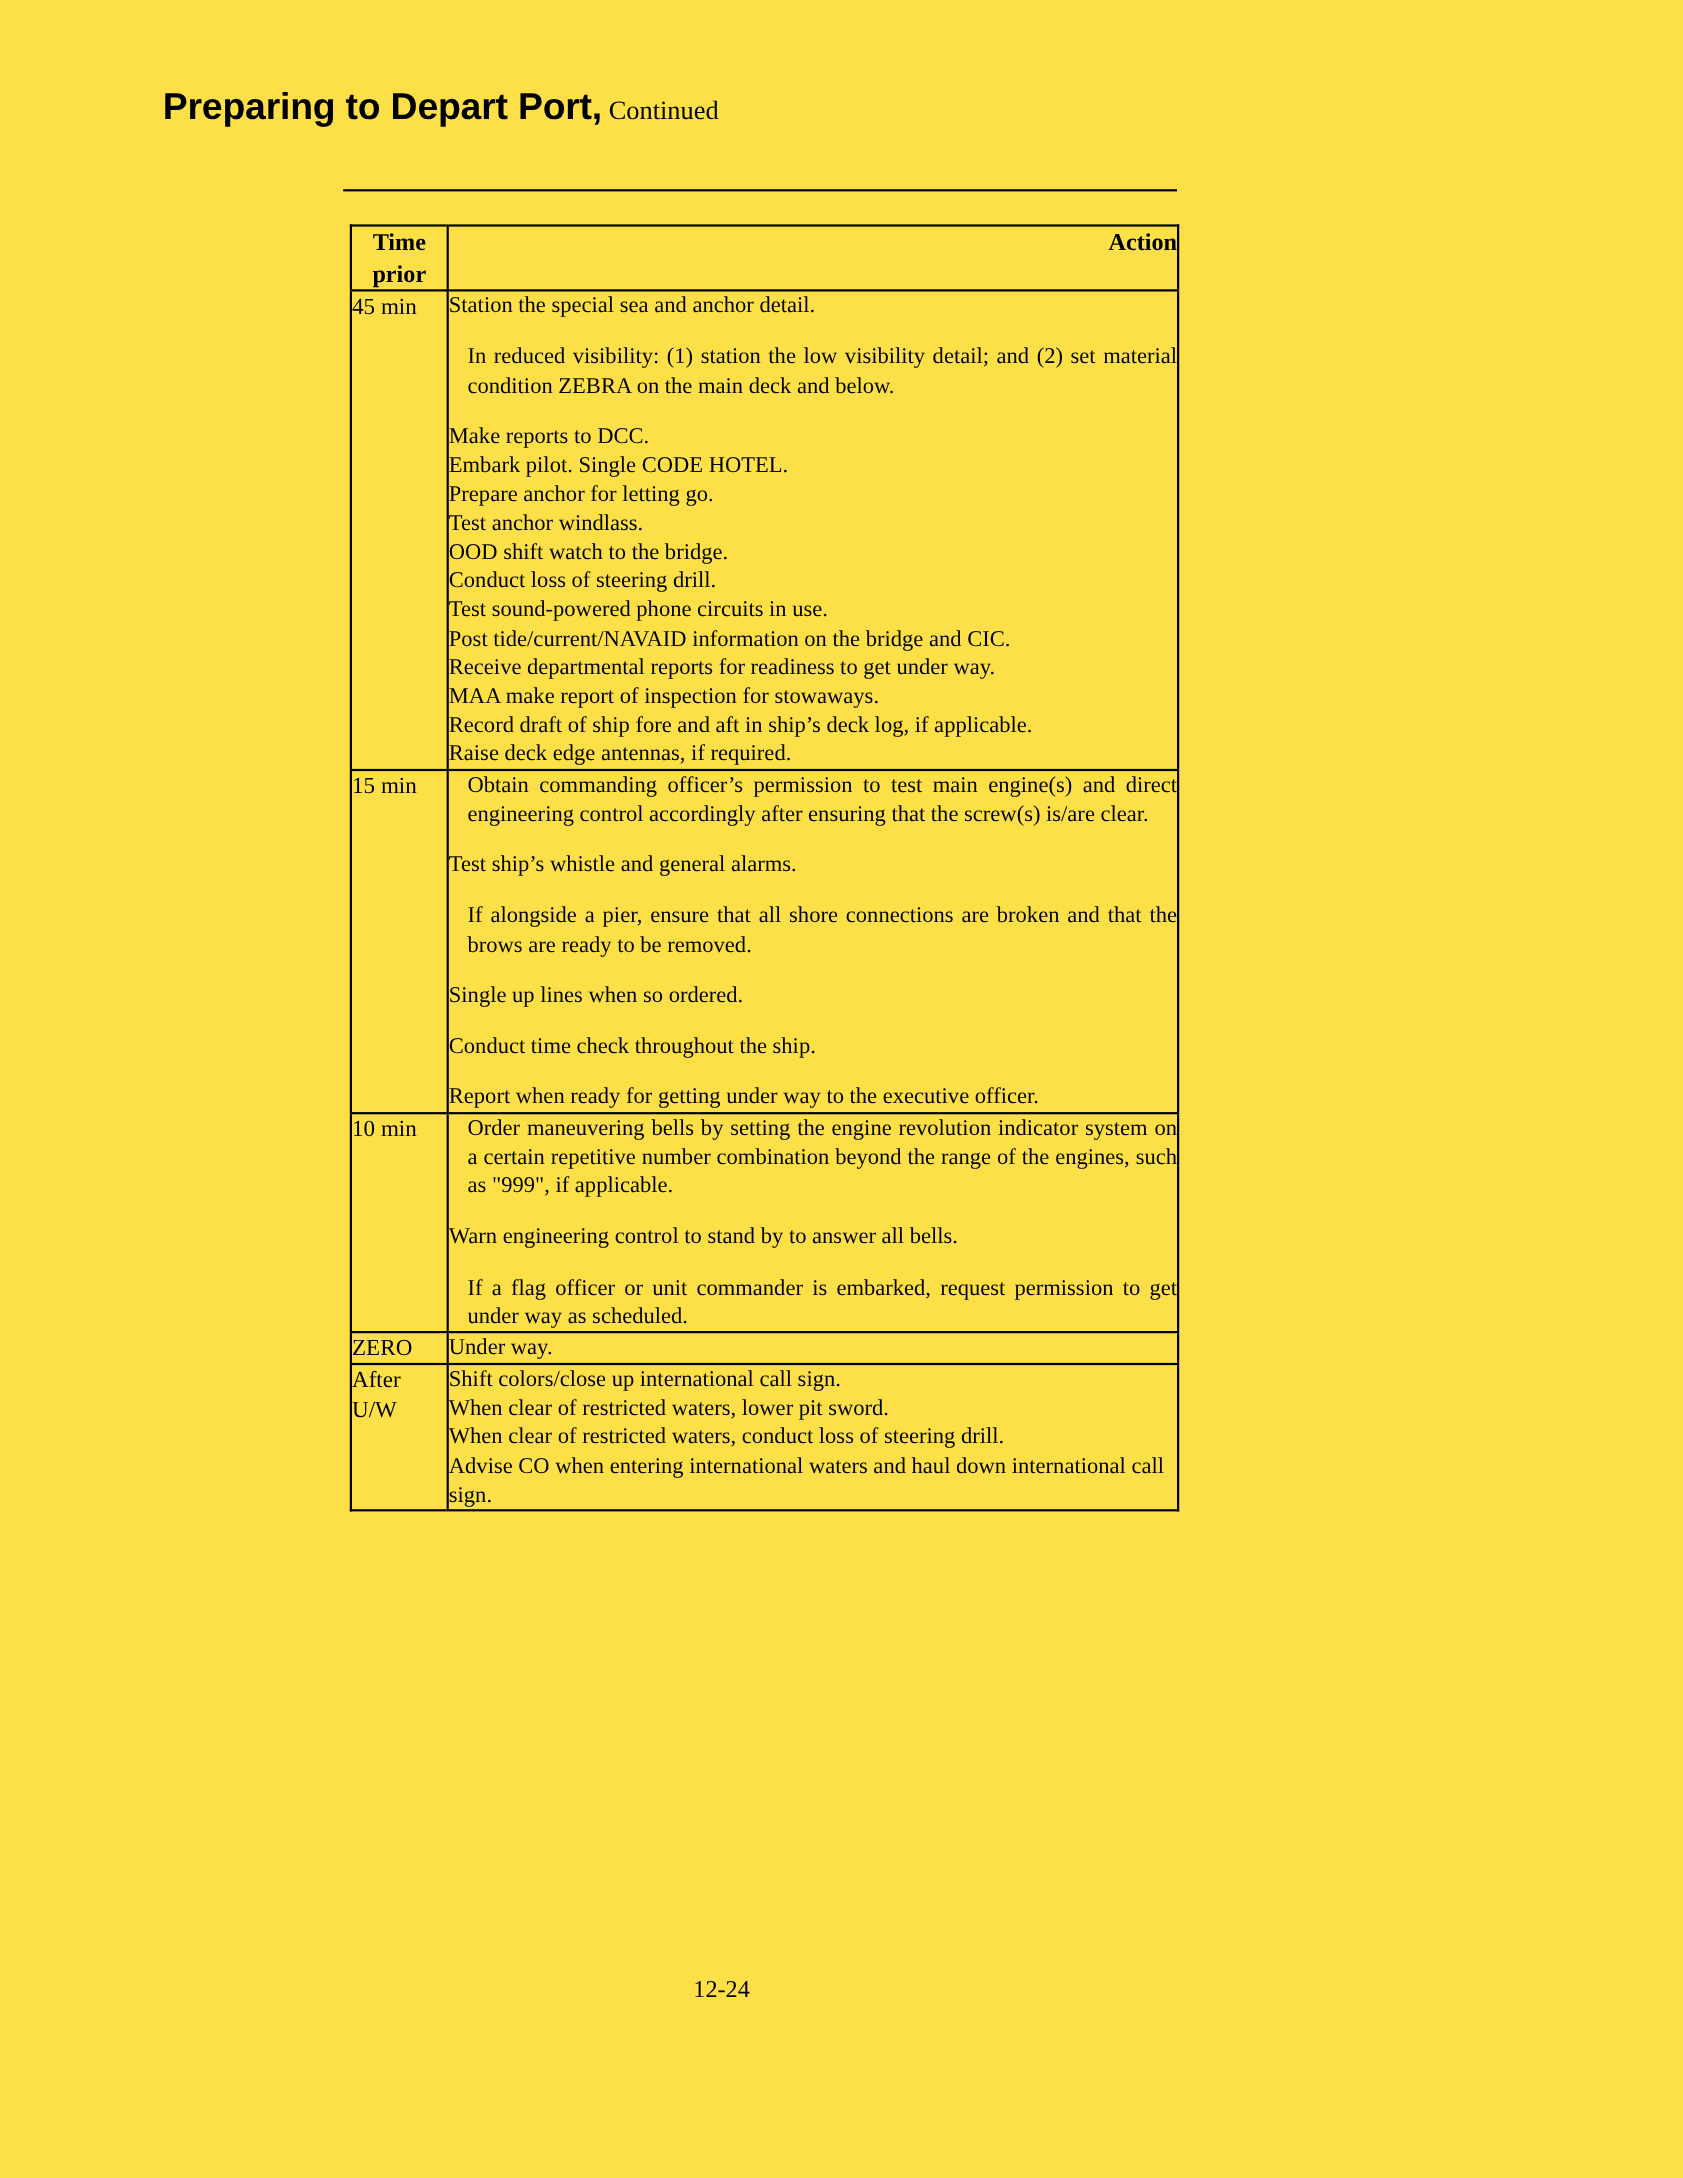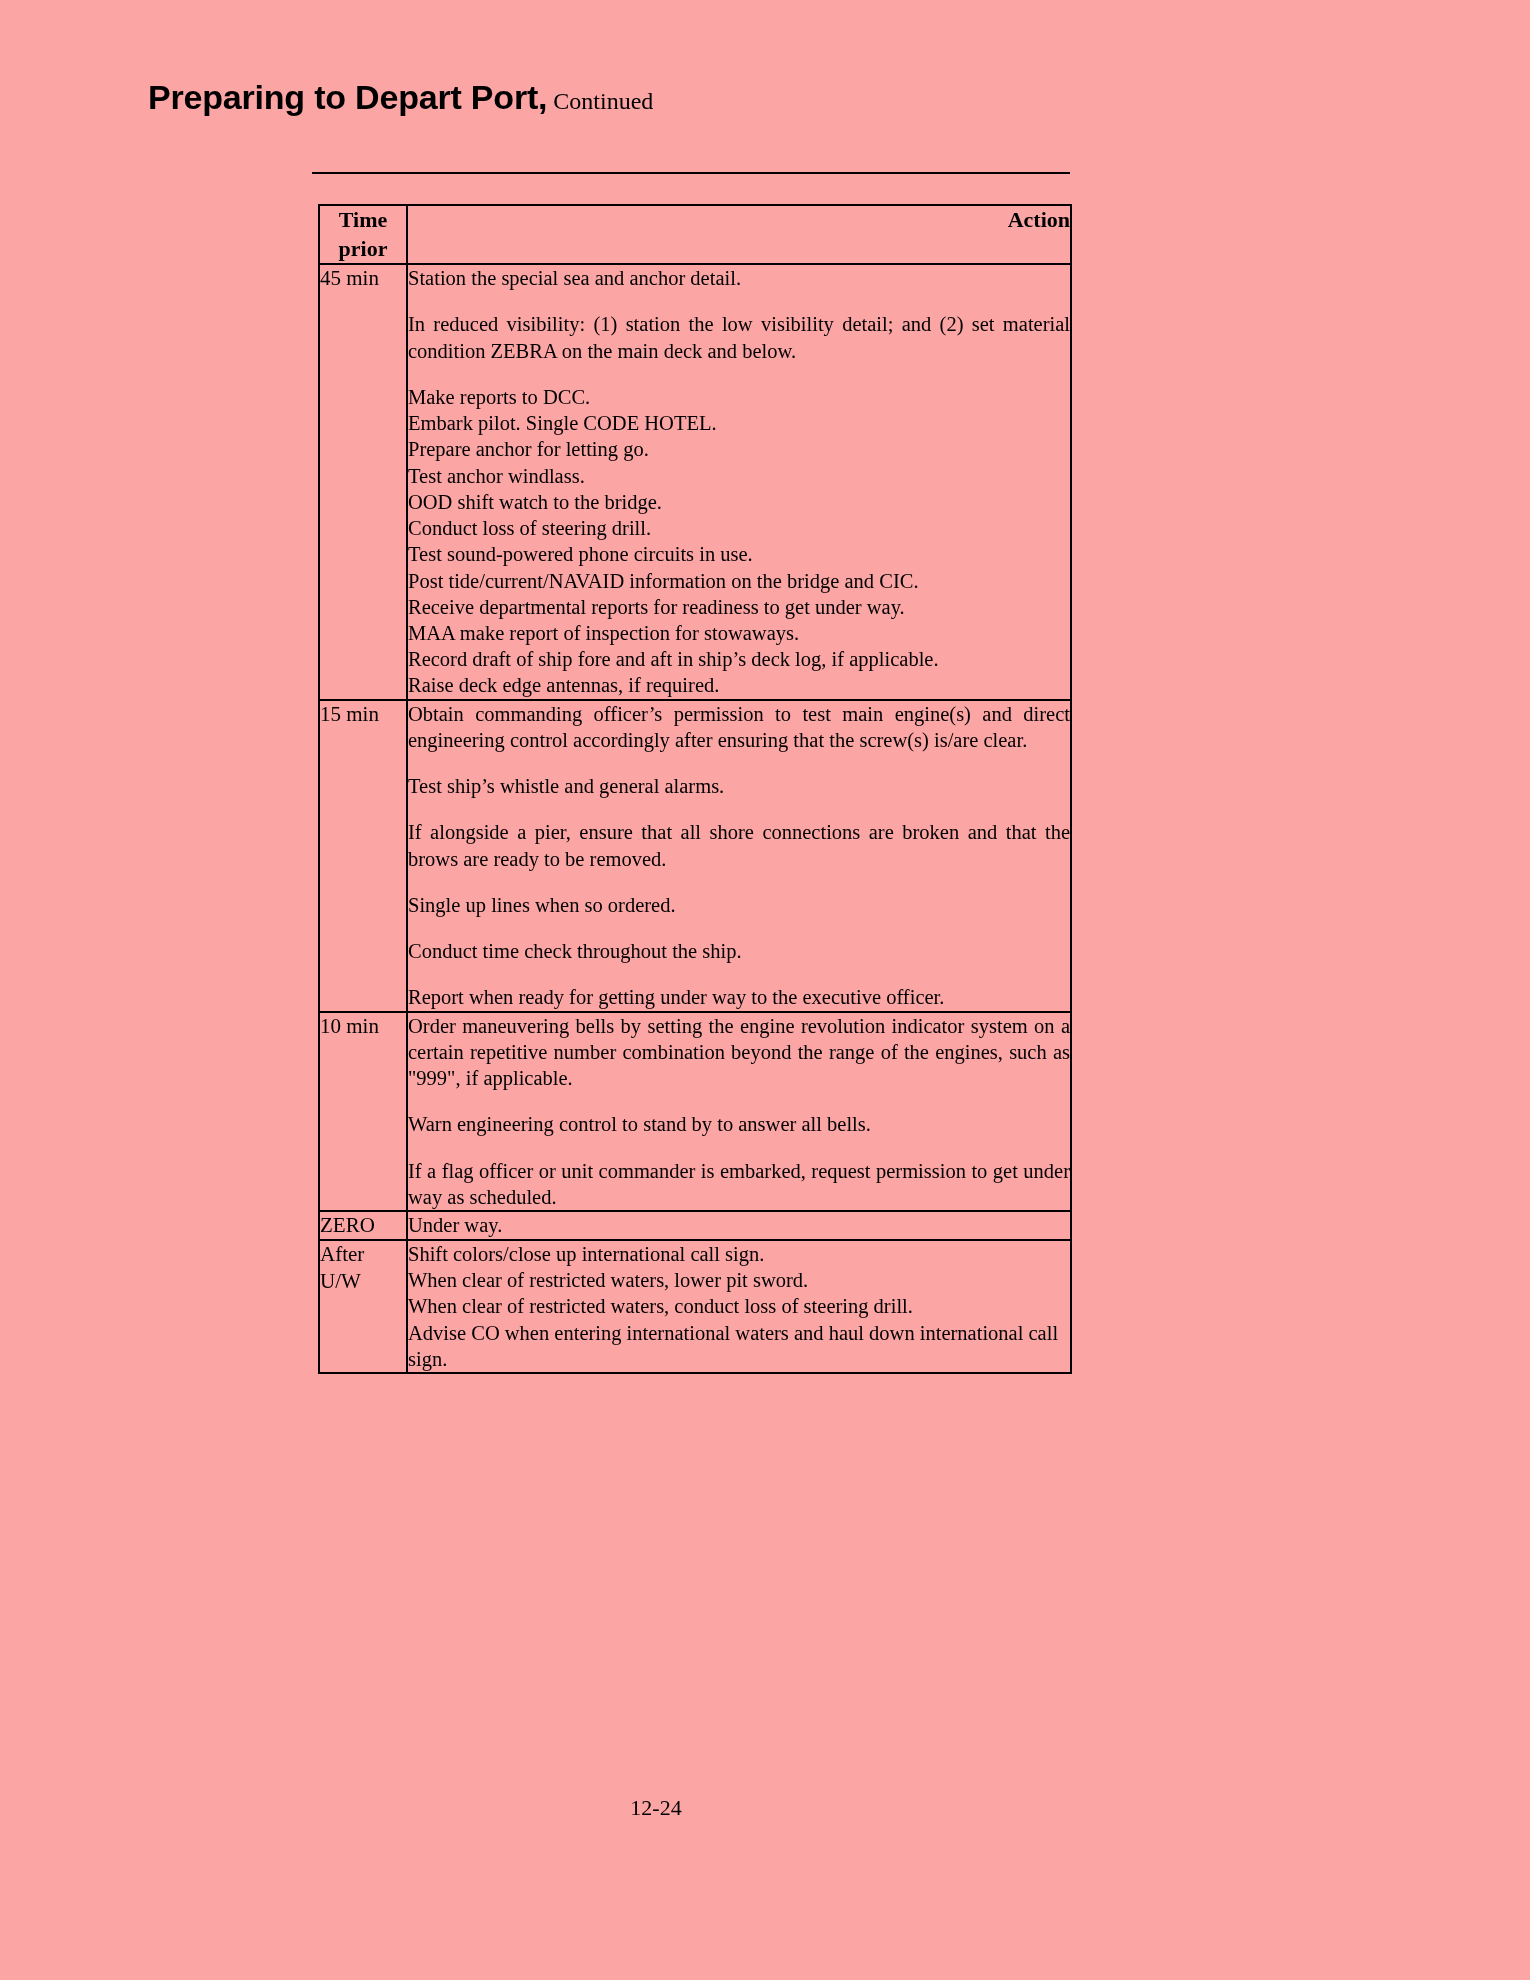--- a/index.html
+++ b/index.html
@@ -13,21 +13,21 @@
     position: relative;
     font-family: "Liberation Serif", "DejaVu Serif", serif;
     color: #000000;
     overflow: hidden;
   }
 
   
   .page {
     position: absolute;
     inset: 0;
-    background: #fca5a5;
+    background: #fde047;
   }
 
   
   .heading {
     position: absolute;
     left: 148px;
     top: 78px;
     white-space: nowrap;
   }
   .heading-main {
@@ -125,20 +125,21 @@
   td.action-cell p {
     margin: 0;
     font-family: Liberation Serif, serif;
   }
   td.action-cell p.gap {
     margin-top: 20px;
   }
   td.action-cell p.just {
     text-align: justify;
     text-justify: inter-word;
+    margin-left: 17px;
   }
   td.action-cell p.tight {
     margin: 0;
   }
 
   
   .footer {
     position: absolute;
     left: 0;
     top: 1795px;

